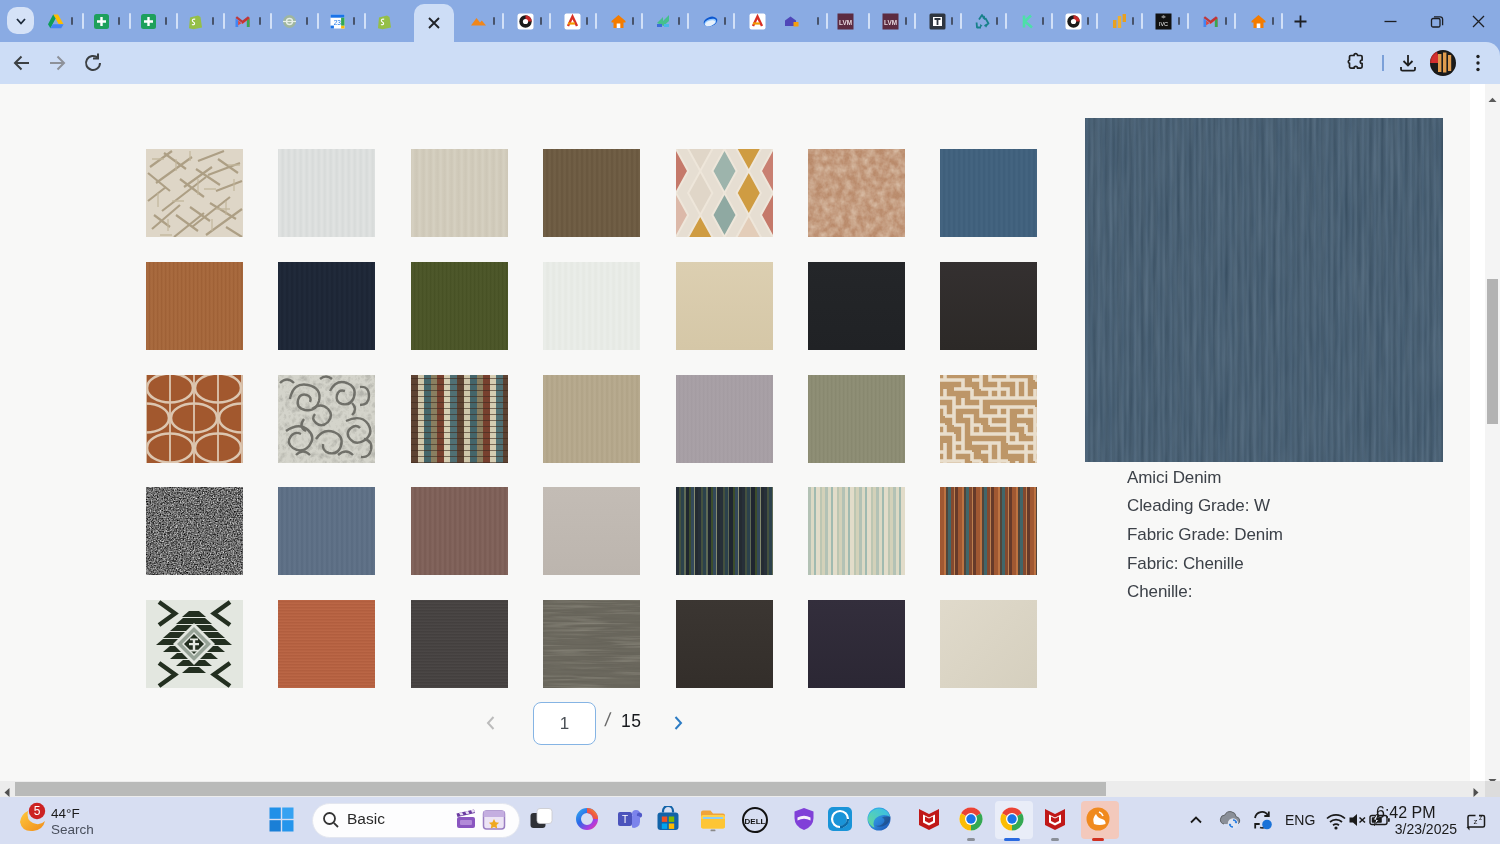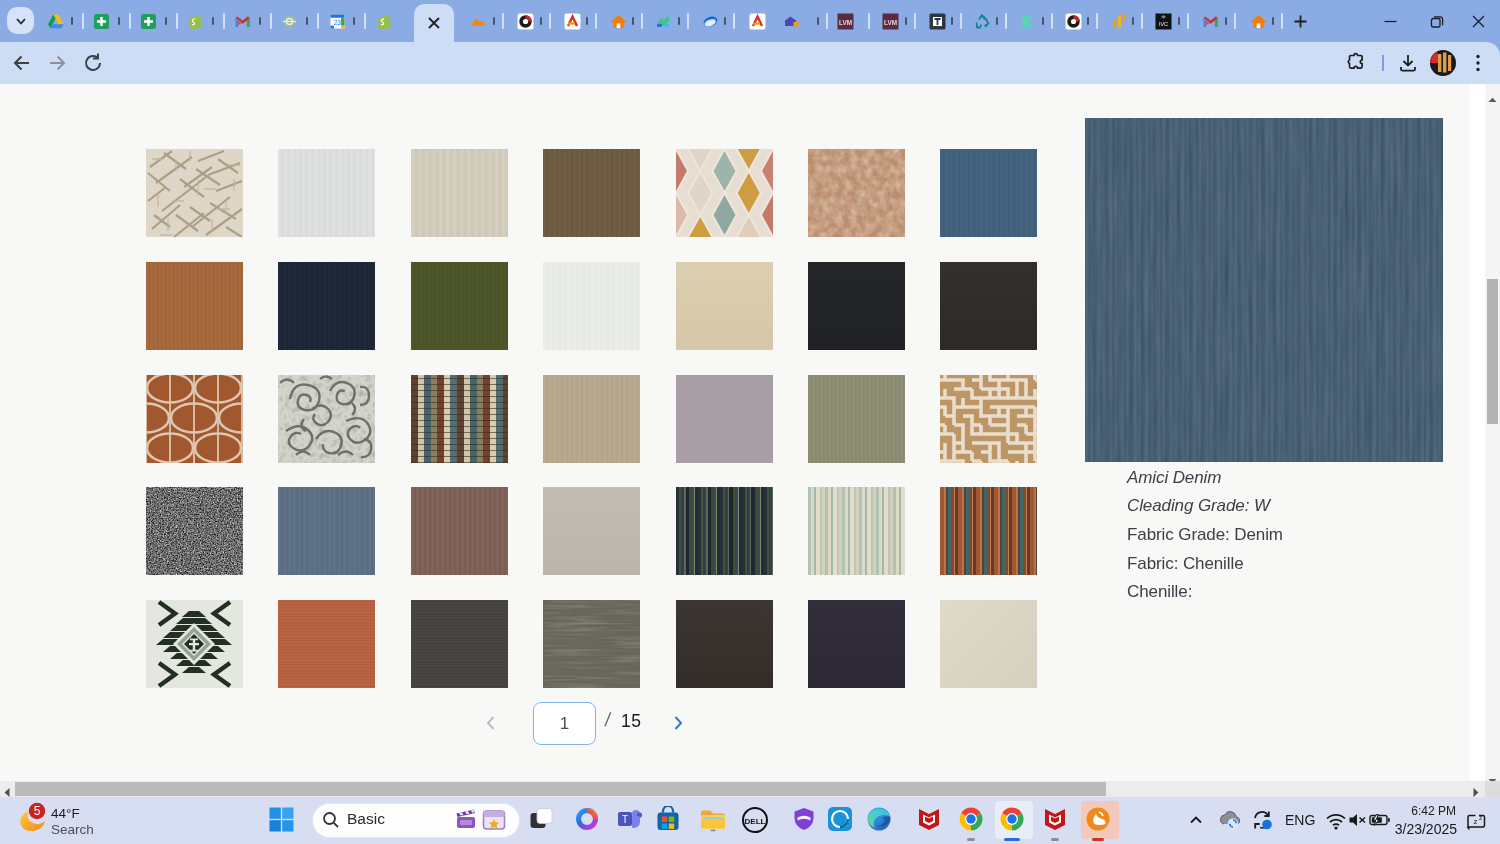--- a/index.html
+++ b/index.html
@@ -19,21 +19,21 @@
 .navic{position:absolute;top:9px;width:24px;height:24px}
 #omni{position:absolute;left:116px;top:3px;width:1214px;height:36px;background:#f1f5fd;border-radius:18px}
 #siteinfo{position:absolute;left:5px;top:4px;width:28px;height:28px;border-radius:14px;background:#cee0f8;display:flex;align-items:center;justify-content:center}
 #urltext{position:absolute;left:37px;top:9px;font-size:14.5px;letter-spacing:-0.15px;color:#202124}
 #urltext .gray{color:#5f6368}
 #content{position:absolute;left:0;top:84px;width:1485px;height:697px;background:#f8f8f7}
 .sw{position:absolute;width:97px;height:88px;overflow:hidden}
 #preview{position:absolute;left:1085px;top:34px;width:358px;height:344px;overflow:hidden}
 #tooltip{position:absolute;left:1042px;top:145px;width:233px;height:23px;background:#fff;border:1px solid #9a9a9a;font-size:11.5px;letter-spacing:-0.3px;color:#1a1a1a;padding:4.5px 0 0 5px;white-space:nowrap;overflow:hidden}
 .fline{position:absolute;left:1127px;font-size:17px;color:#3c4148;letter-spacing:-0.1px}
-.it{font-style:italic}
+.it{}
 #pag-box{position:absolute;left:533px;top:618px;width:63px;height:43px;border:1.5px solid #85b4e4;border-radius:8px;background:#fff;color:#4a4f55;font-size:17px;display:flex;align-items:center;justify-content:center}
 .pag-sep{position:absolute;top:628px;font-size:17px;color:#333}
 #vsb{position:absolute;left:1485px;top:84px;width:15px;height:697px;background:#f4f4f4}
 #vsb .thumb{position:absolute;left:2px;top:195px;width:11px;height:145px;background:#b3b3b3}
 #vsb .ar{position:absolute;left:2px;width:11px}
 #hsb{position:absolute;left:0;top:781px;width:1500px;height:16px;background:#ececec}
 #hsb .thumb{position:absolute;left:15px;top:1px;width:1091px;height:14px;background:#b9bab9}
 #hsb .corner{position:absolute;left:1485px;top:0;width:15px;height:16px;background:#dcdcdc}
 #taskbar{position:absolute;left:0;top:797px;width:1500px;height:47px;background:#d7def2}
 .tk{position:absolute;display:flex;align-items:center;justify-content:center}
@@ -704,21 +704,21 @@
       </svg>
     </div>
     <div class="tk" style="left:1369px;top:16px">
       <svg width="21" height="14" viewBox="0 0 21 14">
         <rect x="1" y="2.5" width="17" height="9" rx="2" fill="none" stroke="#1a1a1a" stroke-width="1.4"></rect>
         <rect x="19" y="5" width="1.8" height="4" rx="0.9" fill="#1a1a1a"></rect>
         <rect x="2.8" y="4.2" width="10" height="5.6" rx="0.8" fill="#1a1a1a"></rect>
         <path d="M7.5 1.5 L4 7 h2.6 L5.5 12.5 L10 6.5 H7.4 L9.3 1.5 Z" fill="#dfe5f2" stroke="#1a1a1a" stroke-width="1"></path>
       </svg>
     </div>
-    <div style="position:absolute;left:1376px;top:7px;width:80px;text-align:right;font-size:12px;color:#1a1a1a;white-space:nowrap">6:42 PM</div>
+    <div style="position:absolute;left:1376px;top:7px;width:80px;text-align:left;font-size:16px;color:#1a1a1a;white-space:nowrap">6:42 PM</div>
     <div style="position:absolute;left:1376px;top:24px;width:81px;text-align:right;font-size:14px;color:#1a1a1a;white-space:nowrap">3/23/2025</div>
     <div class="tk" style="left:1464px;top:13px">
       <svg width="24" height="24" viewBox="0 0 24 24">
         <path d="M4 17 h15 a1.5 1.5 0 0 0 1.5 -1.5 V7 a1.5 1.5 0 0 0 -1.5 -1.5 h-4" stroke="#1a1a1a" stroke-width="1.5" fill="none"></path>
         <path d="M4 17 V7 a1.5 1.5 0 0 1 1.5 -1.5 h6" stroke="#1a1a1a" stroke-width="1.5" fill="none"></path>
         <path d="M2.5 17 l3 3.5 v-3.5" fill="#1a1a1a"></path>
         <text x="11.5" y="13.5" font-size="8" fill="#1a1a1a" text-anchor="middle" font-family="Liberation Sans">z</text>
         <text x="16.5" y="10" font-size="6.5" fill="#1a1a1a" text-anchor="middle" font-family="Liberation Sans">z</text>
       </svg>
     </div>

